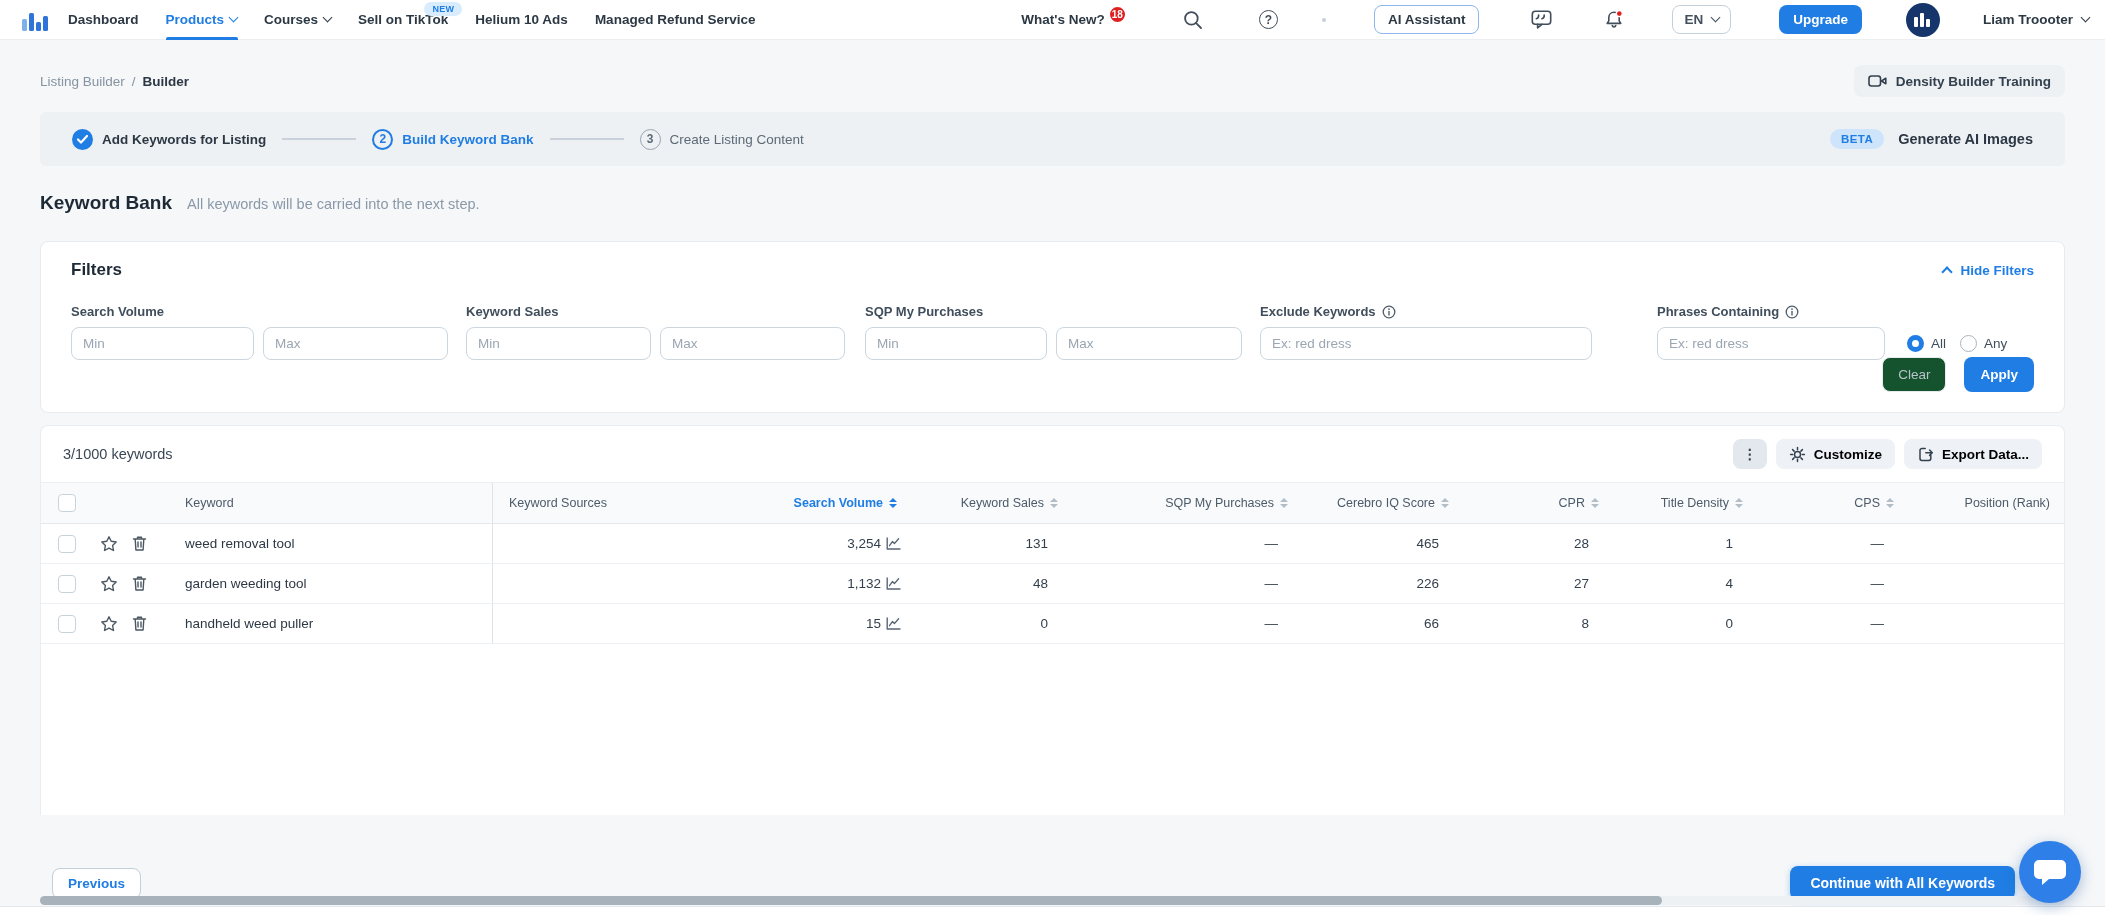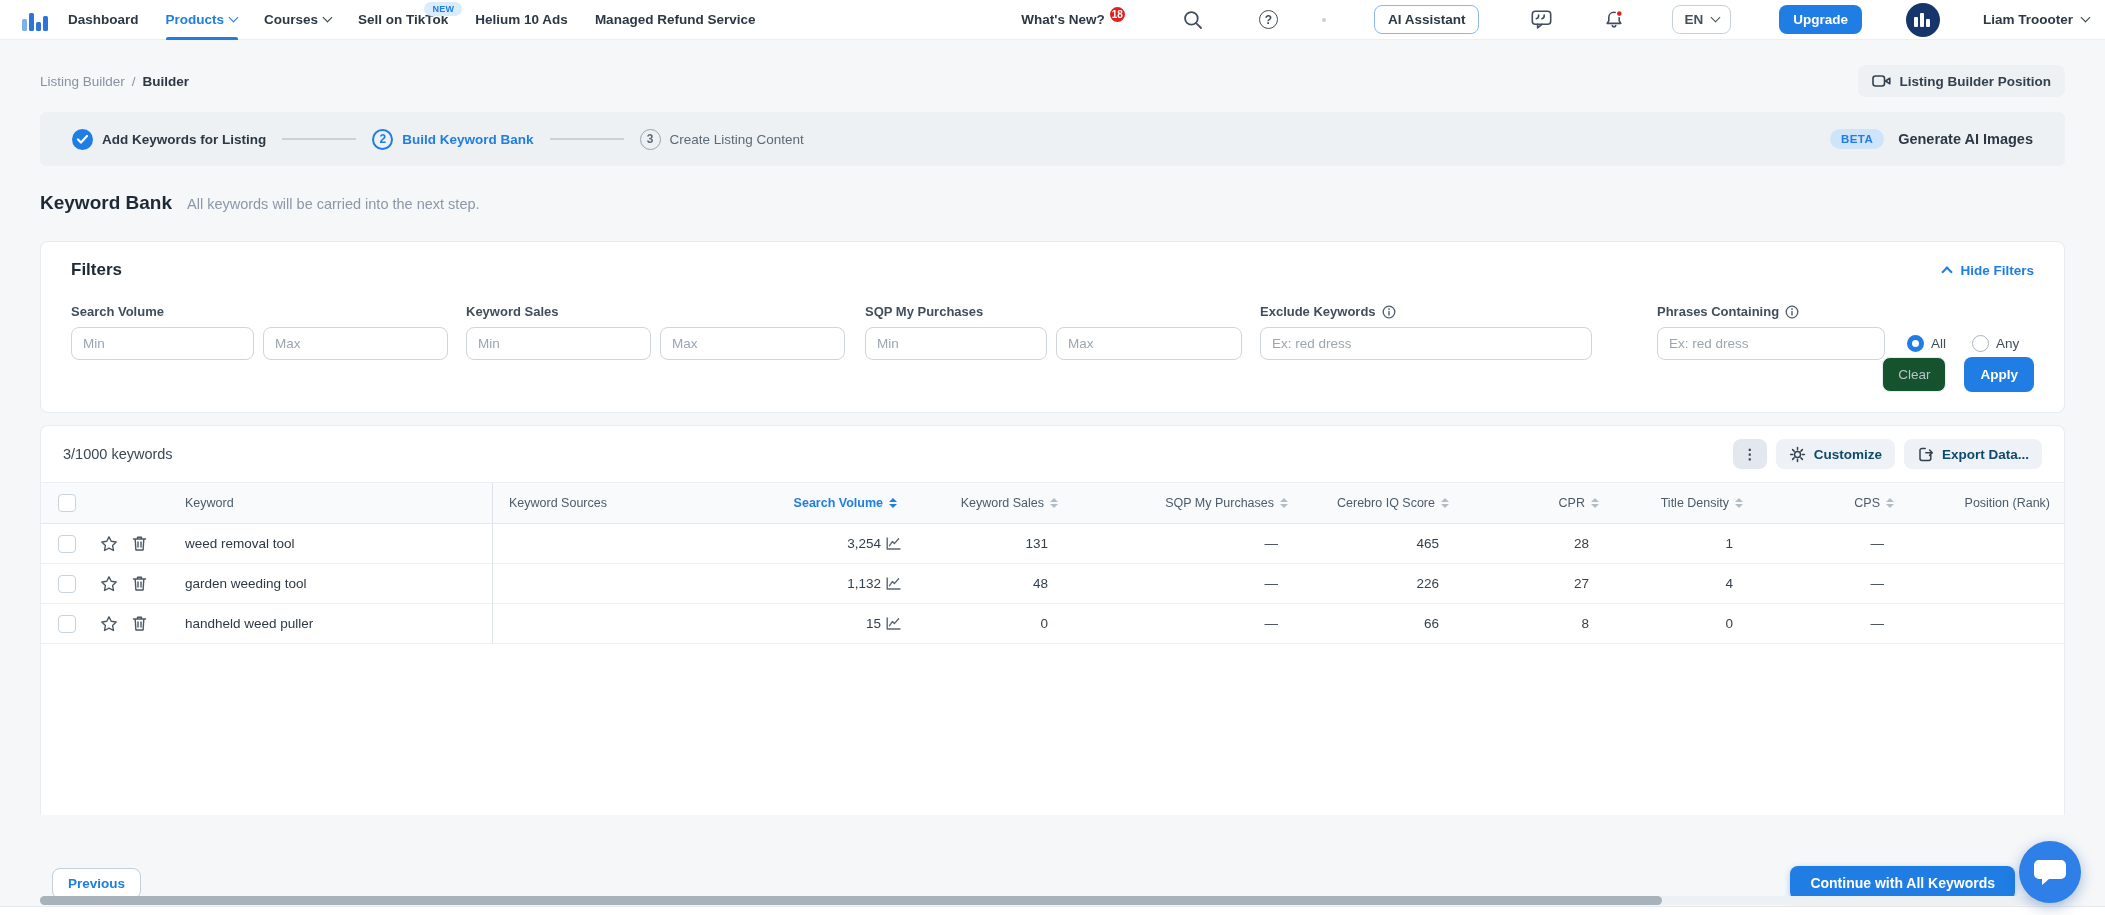--- a/index.html
+++ b/index.html
@@ -81,40 +81,40 @@
               transform:rotate(45deg); margin-top:4px; }
   .filter-row { display:flex; margin-top:24px; }
   .fgroup { display:flex; flex-direction:column; }
   .flabel { font-size:13px; font-weight:700; color:#404e5c; display:flex; gap:6px; align-items:center; margin-bottom:8px; }
   .finputs { display:flex; gap:9px; }
   .fin { height:33px; border:1px solid #ccd6de; border-radius:8px; padding:0 11px; font-size:13.5px;
          color:#2c3844; outline:none; background:#fff; font-family:inherit; }
   .fin::placeholder { color:#9aa6b2; }
   .w183{width:183px}.w185{width:185px}.w182{width:182px}.w186{width:186px}.w332{width:332px}.w228{width:228px}
   .ml18{margin-left:18px}.ml20{margin-left:20px}.ml65{margin-left:65px}
-  .match { display:flex; align-items:center; gap:26px; margin-left:22px; align-self:flex-end; height:33px;text-align:right; }
+  .match { display:flex; align-items:center; gap:14px; margin-left:22px; align-self:flex-end; height:33px;text-align:right; }
   .match-opt { display:flex; align-items:center; gap:7px; font-size:13.5px; color:#404e5c; cursor:pointer; }
   .radio-sel { width:17px; height:17px; border-radius:50%; border:5px solid #1f7de3; background:#fff; }
   .radio-un  { width:17px; height:17px; border-radius:50%; border:1.5px solid #a9b5bf; background:#fff; }
   .filter-actions { position:absolute; right:30px; bottom:20px; display:flex; gap:18px; }
   .clear-btn { height:35px; padding:0 15px; background:#14532d; border:1px solid #e8ecef; border-radius:8px;
                color:#b9c3cc; font-size:13.5px; font-weight:400; font-family:inherit; }
   .apply-btn { height:35px; padding:0 16px; background:#1f7de3; border:none; border-radius:8px; color:#fff;
                font-size:13.5px; font-weight:700; cursor:pointer; font-family:inherit; }
 
   
   .table-card { margin-top:12px; background:#fff; border:1px solid #e8edf1; border-bottom:none;
                 border-radius:8px 8px 0 0; height:390px; overflow:hidden; }
   .table-toolbar { display:flex; align-items:center; height:56px; padding:0 22px; }
   .kw-count { font-size:14.5px; color:#3a4754; }
   .toolbar-btns { margin-left:auto; display:flex; gap:9px; align-items:center; }
   .kebab-btn { width:34px; height:30px; background:#e2e8ee; border-radius:8px; display:flex; align-items:center;
                justify-content:center; font-size:14px; font-weight:700; color:#333f4c; cursor:pointer; }
   .tool-btn { display:flex; align-items:center; gap:8px; height:30px; padding:0 13px; background:#eef1f5;
-              border-radius:8px; font-size:13.5px; font-weight:700; color:#0c4a6e; cursor:pointer; }
+              border-radius:8px; font-size:13.5px; font-weight:700; color:#000000; cursor:pointer; }
 
   .thead { display:flex; align-items:stretch; height:42px; background:#f8fafc; border-top:1px solid #edf0f3;
            border-bottom:1px solid #e3e8ec; font-size:12.5px; color:#4d5b69; font-weight:500; }
   .thead > div, .trow > div { display:flex; align-items:center; }
   .c-check { width:52px; justify-content:center; }
   .c-kw { width:400px; border-right:1px solid #dde3e9; }
   .c-src { width:247px; padding-left:16px; }
   .c-sv{width:171px}.c-ks{width:161px}.c-sqp{width:230px}.c-iq{width:161px}
   .c-cpr{width:150px}.c-td{width:144px}.c-cps{width:151px}.c-pos{flex:1}
   .num-h { justify-content:flex-end; padding-right:14px; cursor:pointer; white-space:nowrap; }
@@ -250,21 +250,21 @@
         <span>/</span>
         <span class="crumb-current">Builder</span>
       </div>
       <div class="training-btn">
         <span>
           <svg width="19" height="14" viewBox="0 0 19 14" fill="none" stroke="#33414e" stroke-width="1.6" stroke-linejoin="round">
             <rect x="1" y="2" width="11.5" height="10" rx="2.5"></rect>
             <path d="M13.5 7 l4.3 -2.7 v5.4 z"></path>
           </svg>
         </span>
-        <span>Listing Builder Position</span>
+        <span>Density Builder Training</span>
       </div>
     </div>
 
     <div class="stepper">
       <div class="step completed">
         <span class="step-circle">
           <svg width="13" height="11" viewBox="0 0 13 11" fill="none" stroke="#fff" stroke-width="2.2" stroke-linecap="round" stroke-linejoin="round">
             <polyline points="2,5.5 5,8.5 11,2"></polyline>
           </svg>
         </span>

